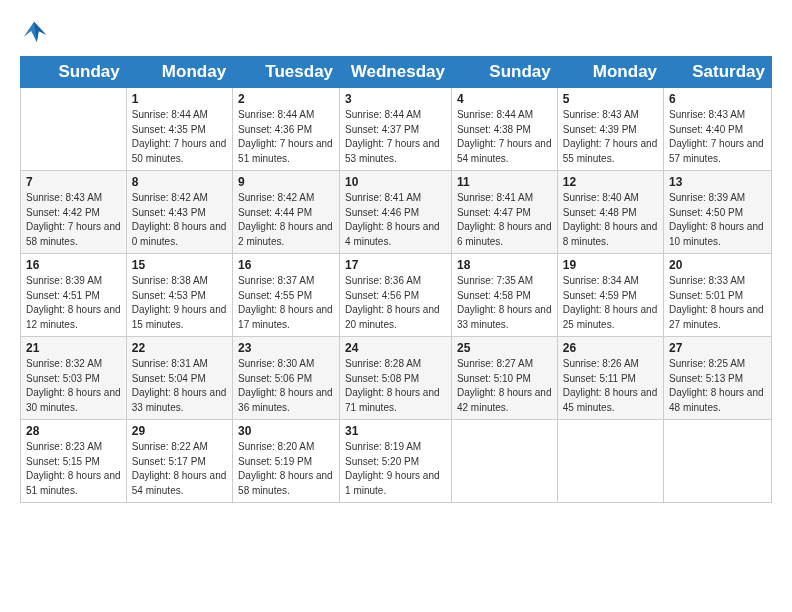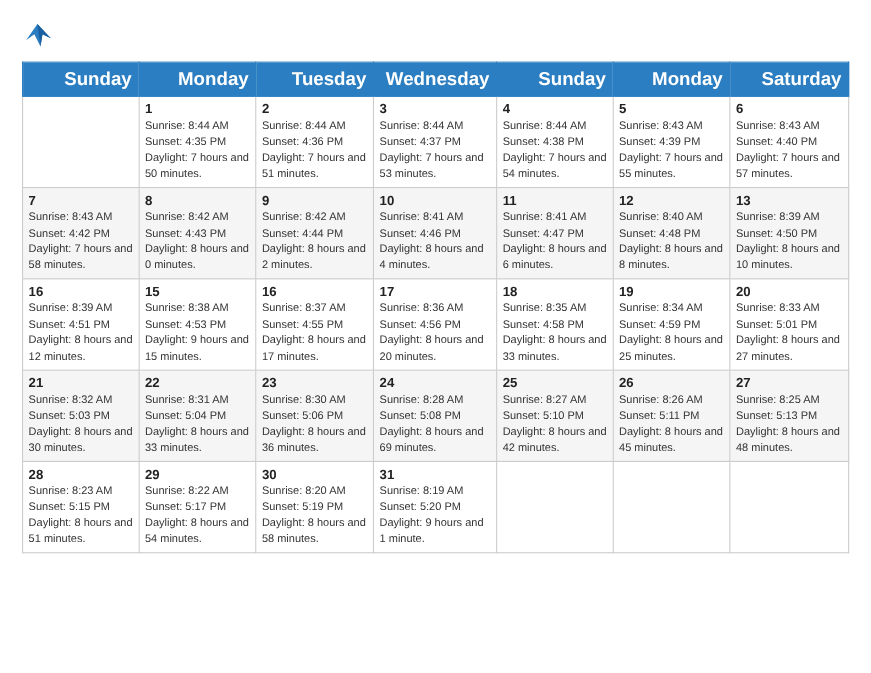--- a/index.html
+++ b/index.html
@@ -261,21 +261,21 @@
           <span class="day-number">17</span>
           <div class="day-info">
             <span>Sunrise: 8:36 AM</span><br>
             <span>Sunset: 4:56 PM</span><br>
             <span>Daylight: 8 hours and 20 minutes.</span>
           </div>
         </td>
           <td>
           <span class="day-number">18</span>
           <div class="day-info">
-            <span>Sunrise: 8:35 AM</span><br>
+            <span>Sunrise: 7:35 AM</span><br>
             <span>Sunset: 4:58 PM</span><br>
             <span>Daylight: 8 hours and 33 minutes.</span>
           </div>
         </td>
           <td>
           <span class="day-number">19</span>
           <div class="day-info">
             <span>Sunrise: 8:34 AM</span><br>
             <span>Sunset: 4:59 PM</span><br>
             <span>Daylight: 8 hours and 25 minutes.</span>
@@ -313,21 +313,21 @@
             <span>Sunrise: 8:30 AM</span><br>
             <span>Sunset: 5:06 PM</span><br>
             <span>Daylight: 8 hours and 36 minutes.</span>
           </div>
         </td>
           <td>
           <span class="day-number">24</span>
           <div class="day-info">
             <span>Sunrise: 8:28 AM</span><br>
             <span>Sunset: 5:08 PM</span><br>
-            <span>Daylight: 8 hours and 69 minutes.</span>
+            <span>Daylight: 8 hours and 71 minutes.</span>
           </div>
         </td>
           <td>
           <span class="day-number">25</span>
           <div class="day-info">
             <span>Sunrise: 8:27 AM</span><br>
             <span>Sunset: 5:10 PM</span><br>
             <span>Daylight: 8 hours and 42 minutes.</span>
           </div>
         </td>

